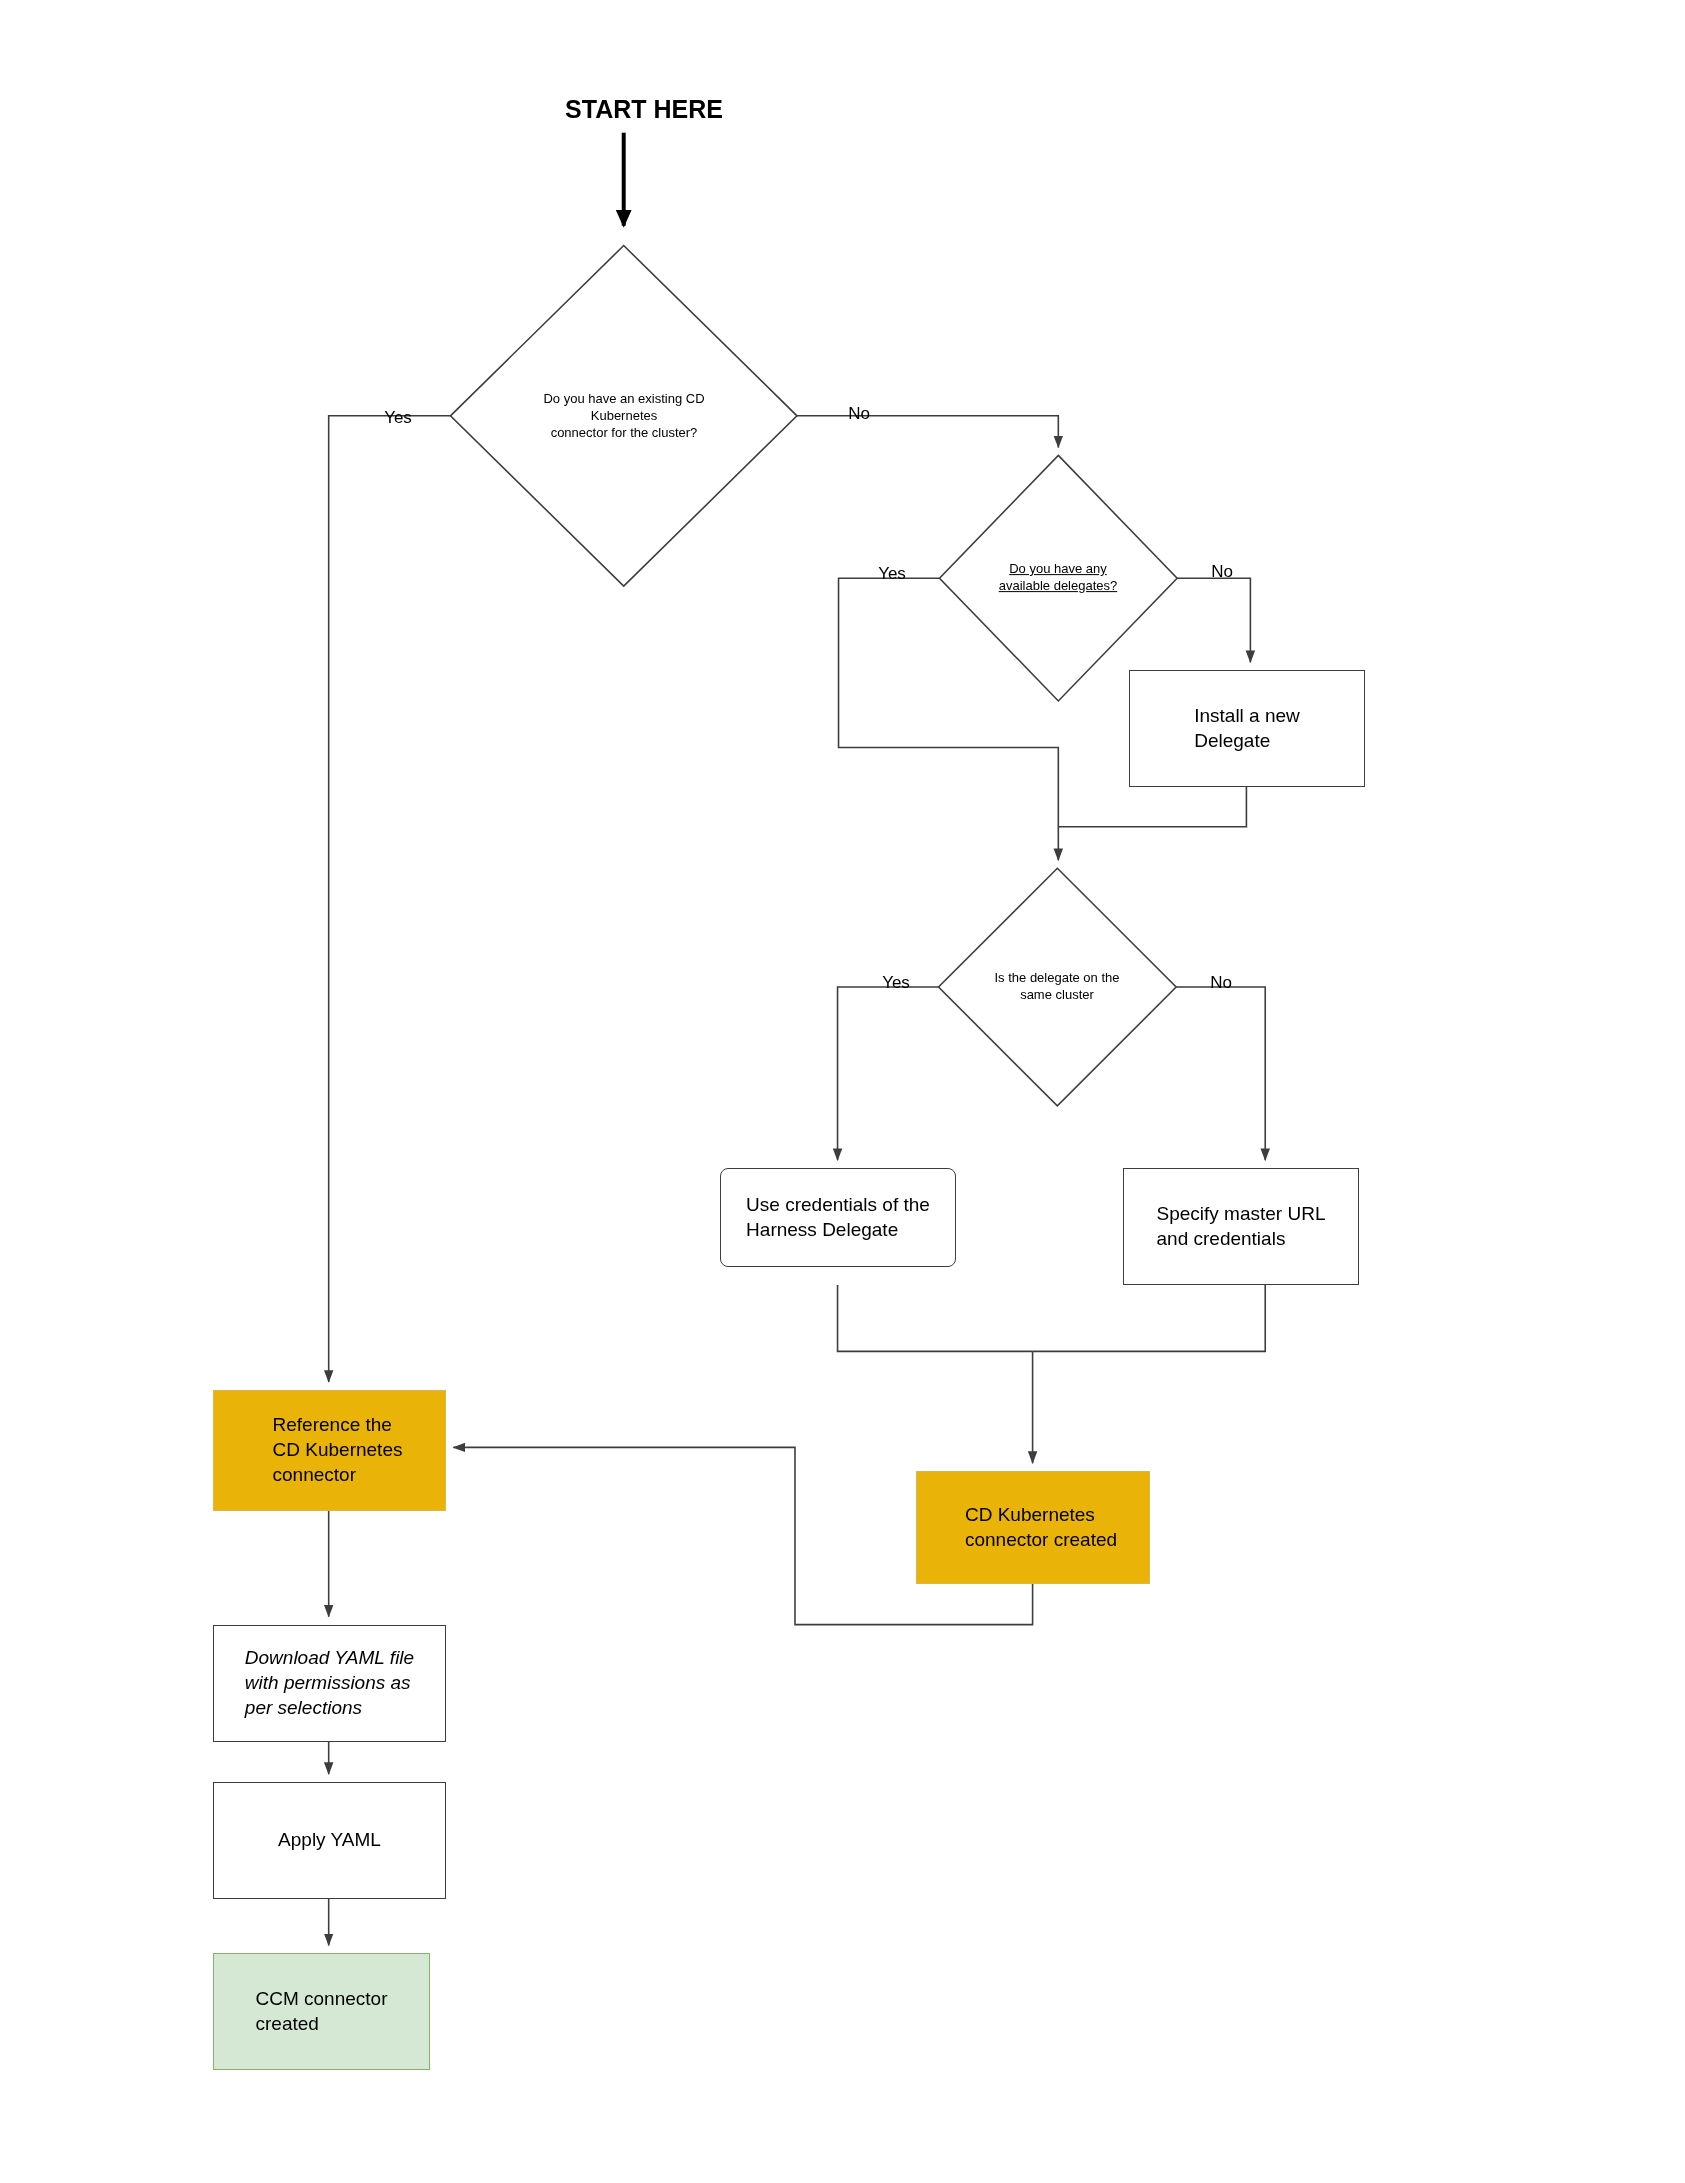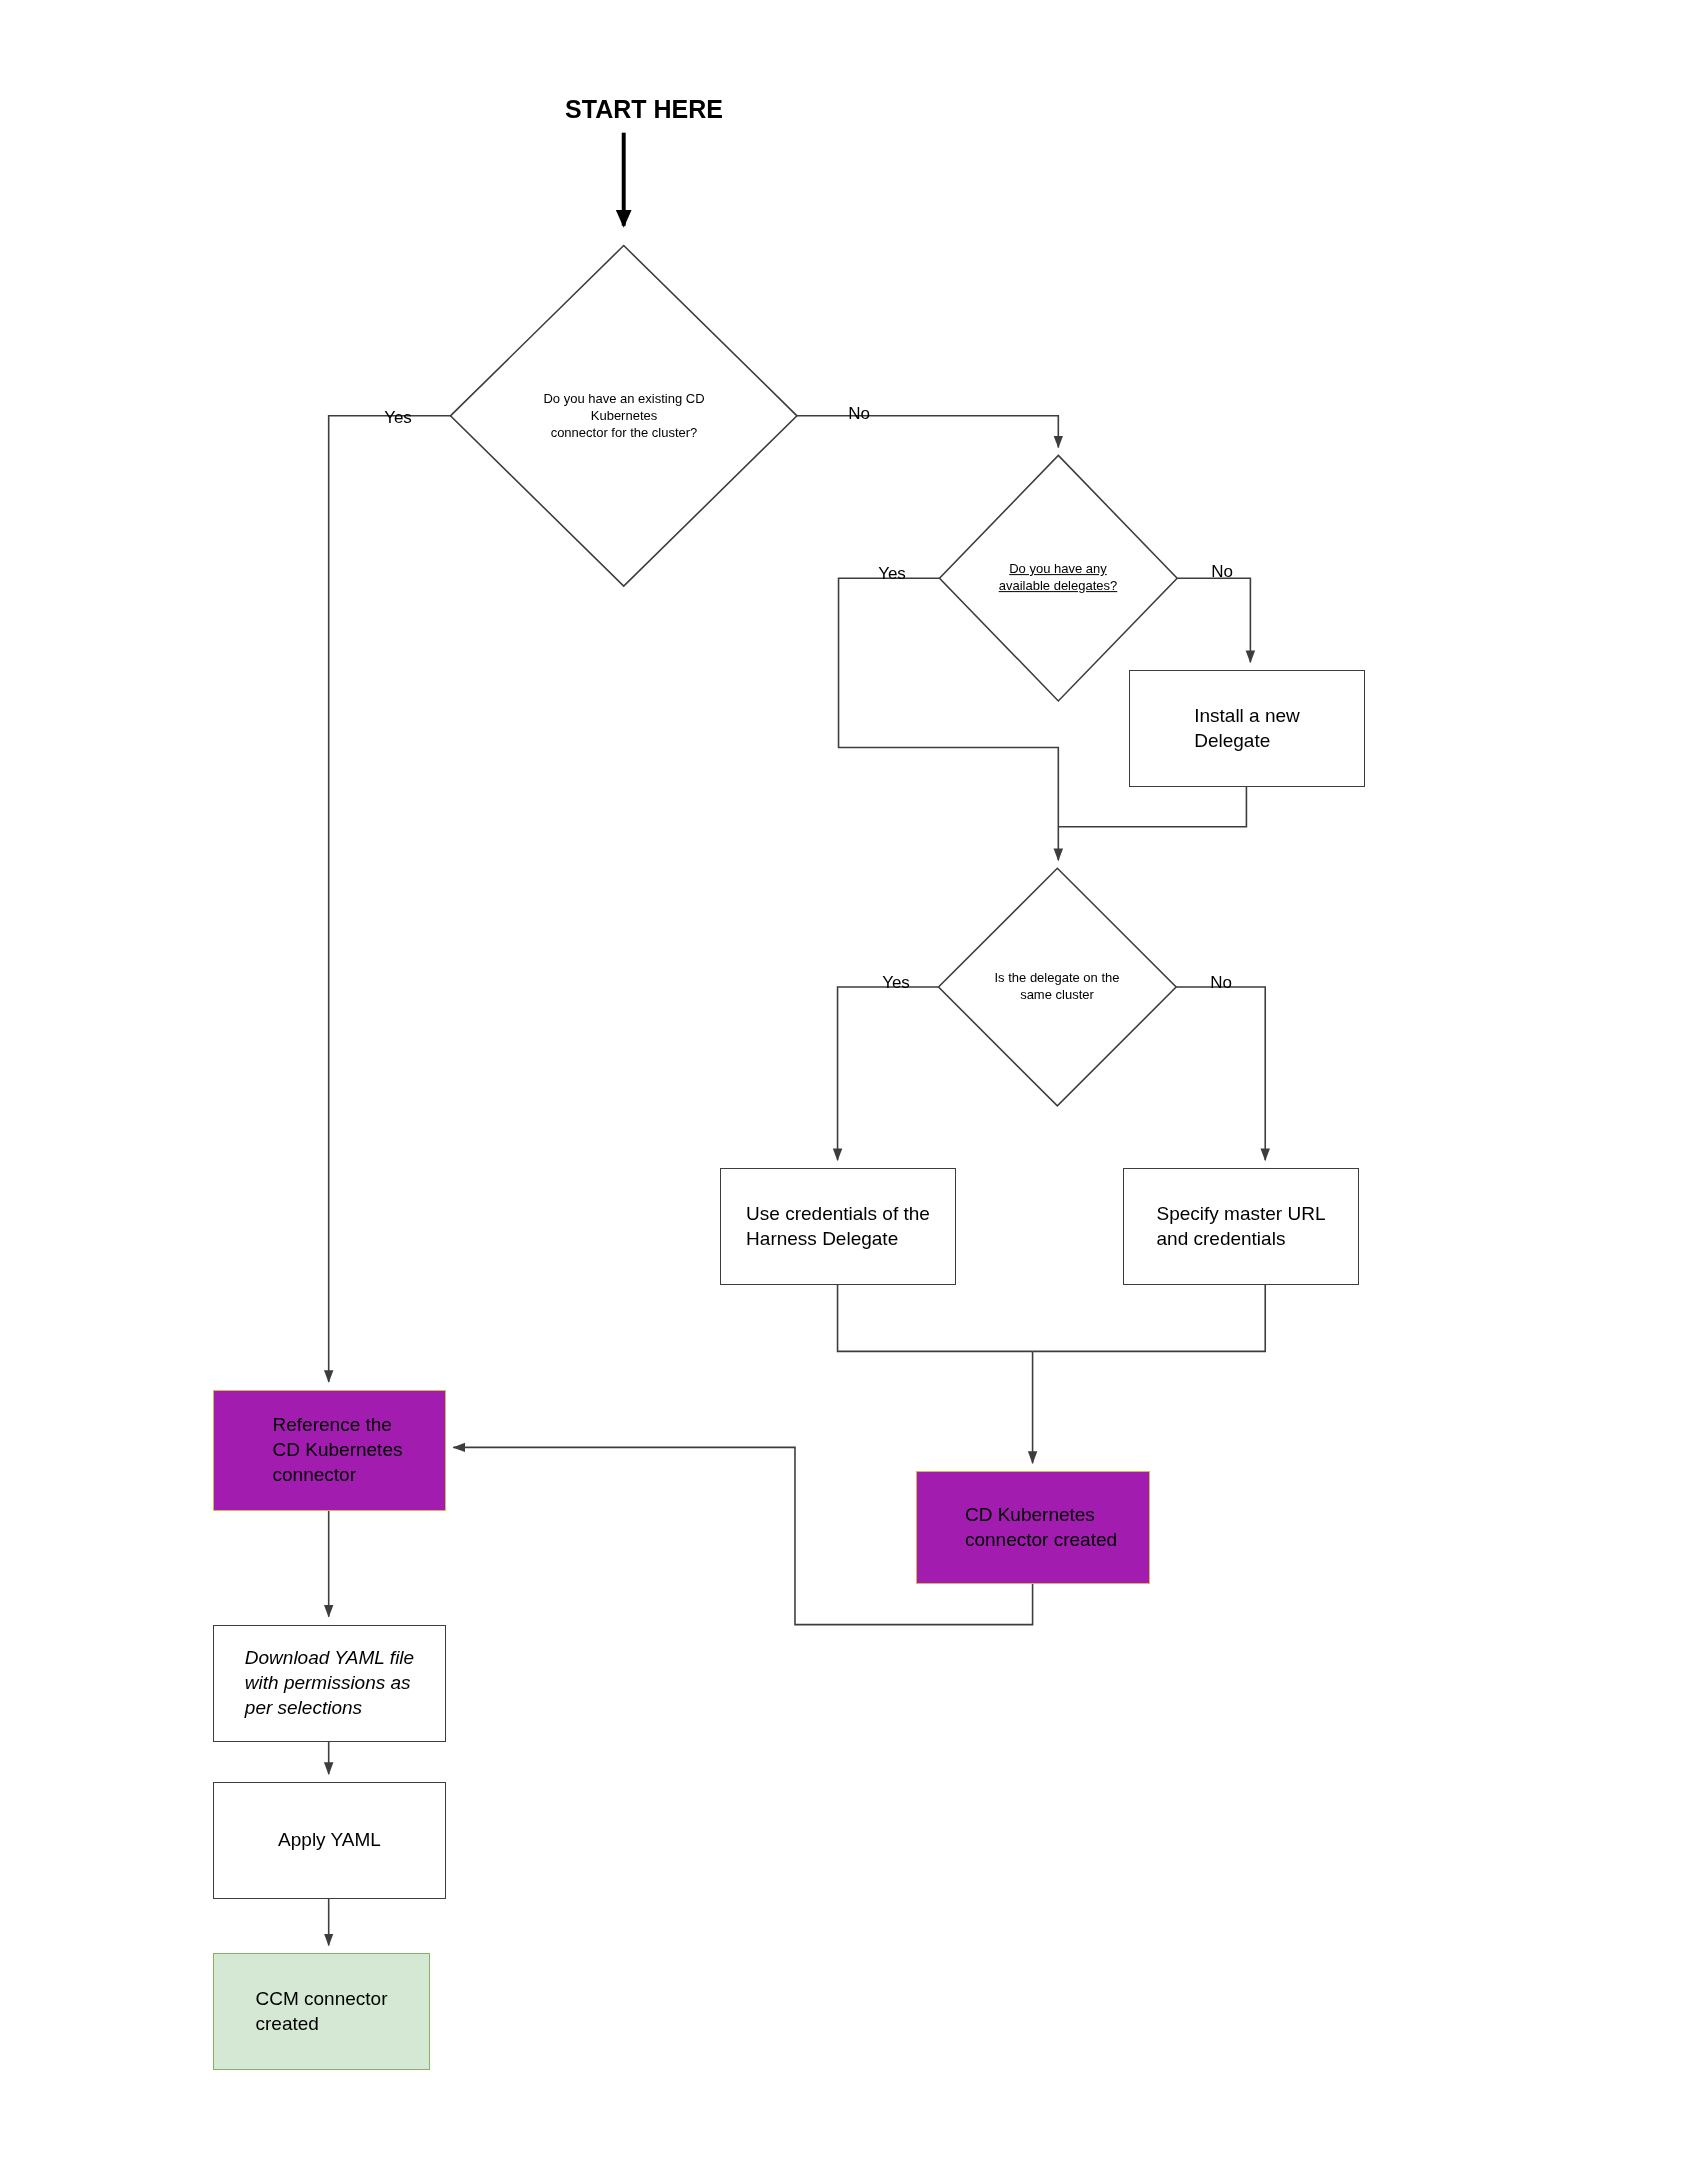--- a/index.html
+++ b/index.html
@@ -47,21 +47,21 @@
     font-size: 19px;
     line-height: 1.3;
     white-space: pre-line;
     box-sizing: border-box;
   }
   .box {
     border: 1.6px solid #3d3d3d;
     background: #ffffff;
   }
   .box.highlight {
-    background: #a21caf;
+    background: #eab308;
     border-color: #d6b656;
     padding-left: 16px;
   }
   .box.success {
     background: #d5e8d4;
     border-color: #82b366;
   }
   .diamond-text {
     position: absolute;
     transform: translate(-50%, -50%);
@@ -85,21 +85,21 @@
     font-size: 25px;
     font-weight: 700;
     white-space: nowrap;
   }
   
   #diamond1-text { left: 624px;  top: 416px; width: 297px; }
   #diamond2-text { left: 1058px; top: 578px; width: 228px; text-decoration: underline; }
   #diamond3-text { left: 1057px; top: 987px; width: 238px; }
   
   #box-install   { left: 1129px; top: 670px;  width: 236px; height: 117px; }
-  #box-use-cred  { left: 720px;  top: 1168px; width: 236px; height: 117px; }
+  #box-use-cred  { left: 720px;  top: 1168px; width: 236px; height: 99px; border-radius: 8px; }
   #box-specify   { left: 1123px; top: 1168px; width: 236px; height: 117px; }
   #box-cd-created{ left: 916px;  top: 1471px; width: 234px; height: 113px; }
   #box-reference { left: 213px;  top: 1390px; width: 233px; height: 121px; }
   #box-download  { left: 213px;  top: 1625px; width: 233px; height: 117px; font-style: italic; }
   #box-apply     { left: 213px;  top: 1782px; width: 233px; height: 117px; }
   #box-ccm       { left: 213px;  top: 1953px; width: 217px; height: 117px; }
   
   #label-yes1 { left: 398px;  top: 398px; }
   #label-no1  { left: 859px;  top: 394px; }
   #label-yes2 { left: 892px;  top: 554px; }

